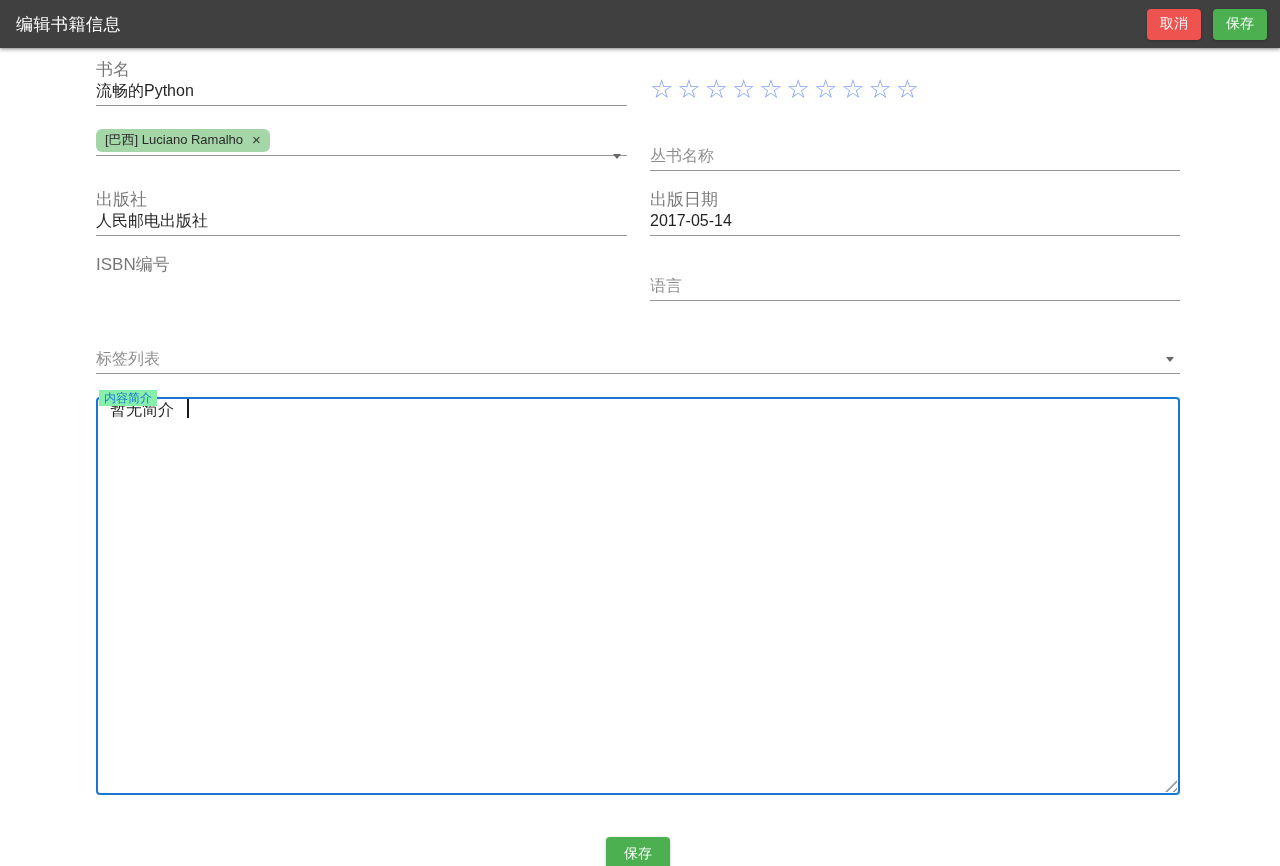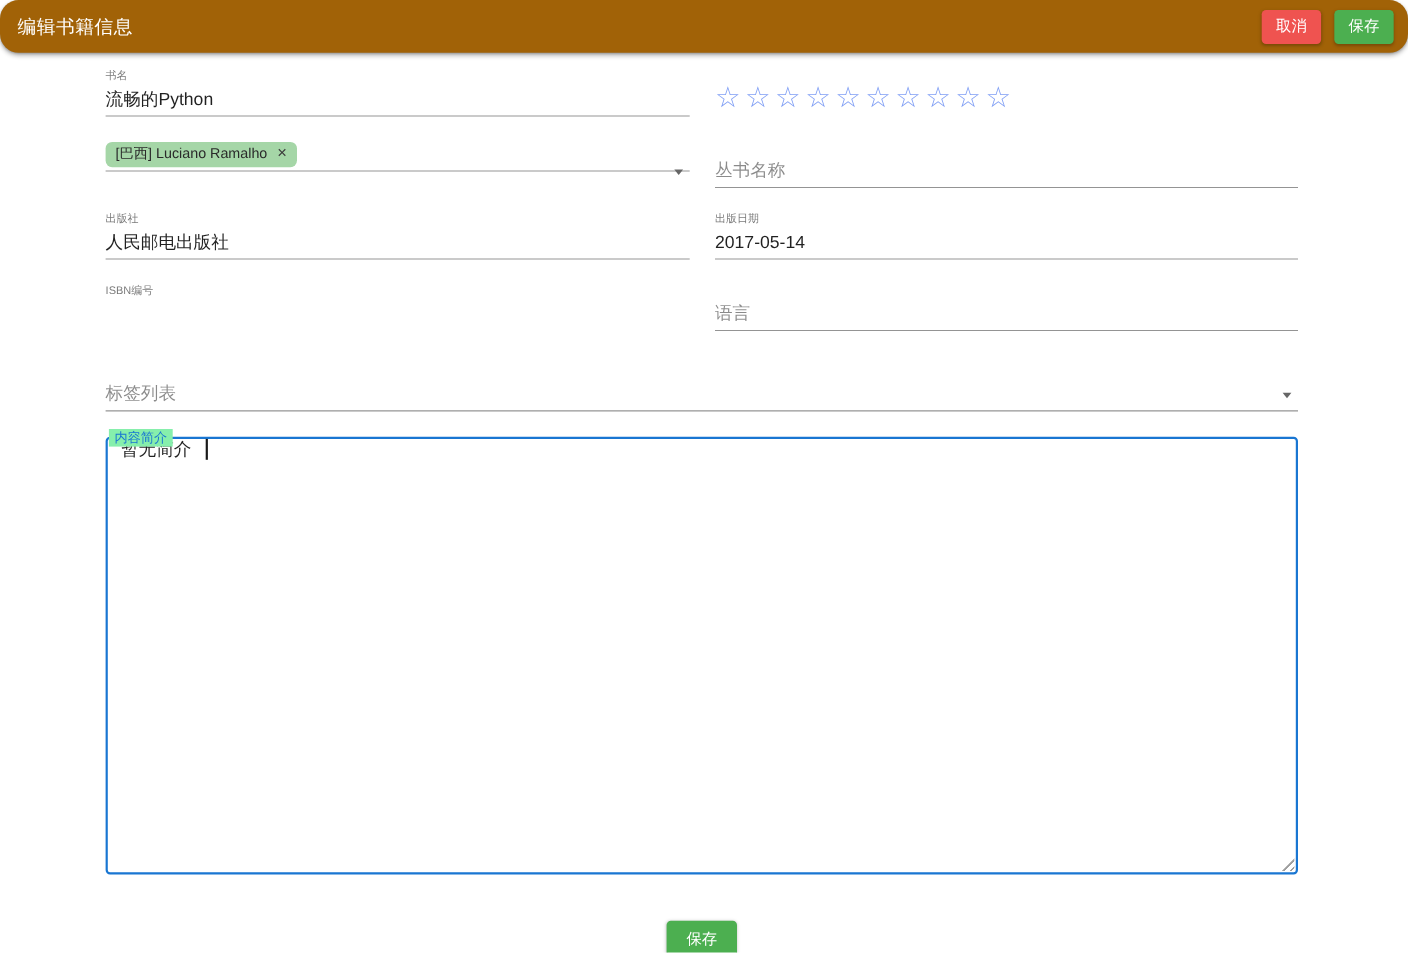--- a/index.html
+++ b/index.html
@@ -6,28 +6,27 @@
   html, body {
     width: 1280px; height: 866px;
     background: #ffffff;
     font-family: "Liberation Sans", "DejaVu Sans", sans-serif;
     overflow: hidden;
   }
 
   
   .appbar {
     height: 48px;
-    background: #a16207;
+    background: #404040;
     display: flex;
     align-items: center;
     padding: 0 13px 0 16px;
     box-shadow: 0 2px 4px rgba(0,0,0,.25), 0 1px 2px rgba(0,0,0,.2);
     position: relative;
     z-index: 5;
-    border-radius: 17px;
   }
   .appbar-title {
     color: #ffffff;
     font-size: 17px;
     font-weight: 500;
     letter-spacing: 0.5px;
   }
   .appbar-spacer { flex: 1; }
   .btn {
     border: none;
@@ -49,21 +48,21 @@
     display: grid;
     grid-template-columns: 531px 530px;
     column-gap: 23px;
     margin-bottom: 21px;
   }
   .field { position: relative; }
   .flabel {
     display: block;
     height: 16px;
     line-height: 16px;
-    font-size: 10px;
+    font-size: 17px;
     color: rgba(0,0,0,.54);
   }
   .fvalue {
     display: flex;
     align-items: center;
     min-height: 27px;
     padding: 2px 0 3px 0;
     font-size: 16px;
     line-height: 22px;
     color: rgba(0,0,0,.87);

